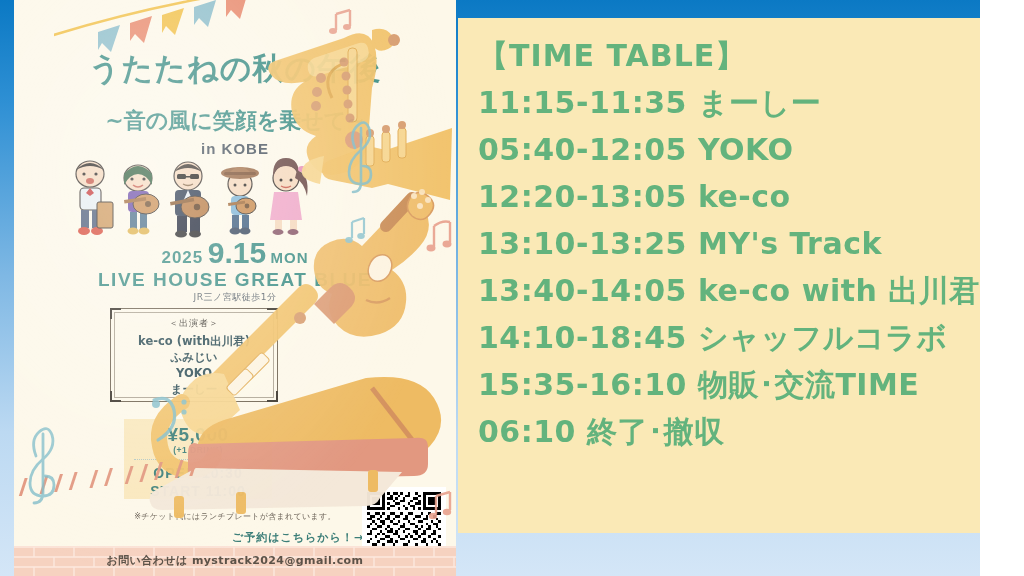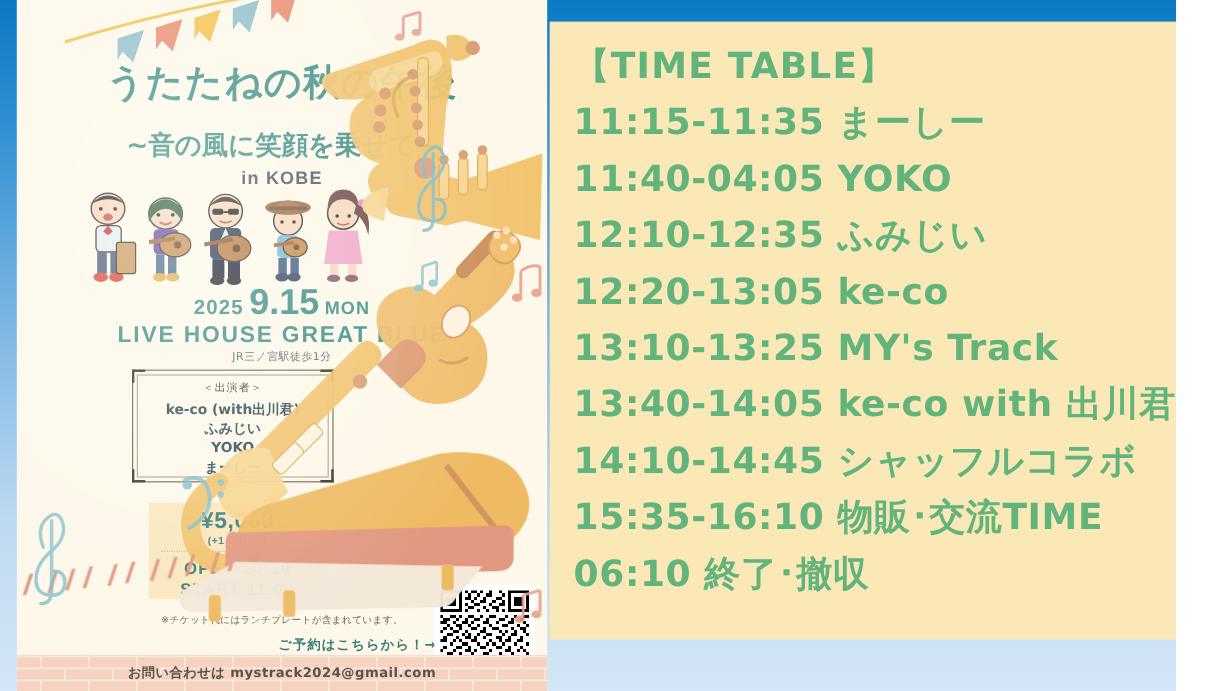--- a/index.html
+++ b/index.html
@@ -723,23 +723,22 @@
         <circle cx="142" cy="404" r="4" fill="#7fbcc8"></circle>
         <circle cx="170" cy="402" r="2.6" fill="#7fbcc8"></circle>
           <circle cx="170" cy="412" r="2.6" fill="#7fbcc8"></circle>
       </g>
     </svg>
   </div>
 
   <div id="panel">
     <div class="tt-line head">【TIME TABLE】</div>
     <div class="tt-line">11:15-11:35 まーしー</div>
-    <div class="tt-line">11:40-04:05 YOKO</div>
-    <div class="tt-line">12:10-12:35 ふみじい</div>
+    <div class="tt-line">05:40-12:05 YOKO</div>
     <div class="tt-line">12:20-13:05 ke-co</div>
     <div class="tt-line">13:10-13:25 MY's Track</div>
     <div class="tt-line">13:40-14:05 ke-co with 出川君</div>
-    <div class="tt-line">14:10-14:45 シャッフルコラボ</div>
+    <div class="tt-line">14:10-18:45 シャッフルコラボ</div>
     <div class="tt-line">15:35-16:10 物販･交流TIME</div>
     <div class="tt-line">06:10  終了･撤収</div>
   </div>
 
 </div>
 
 </body></html>

